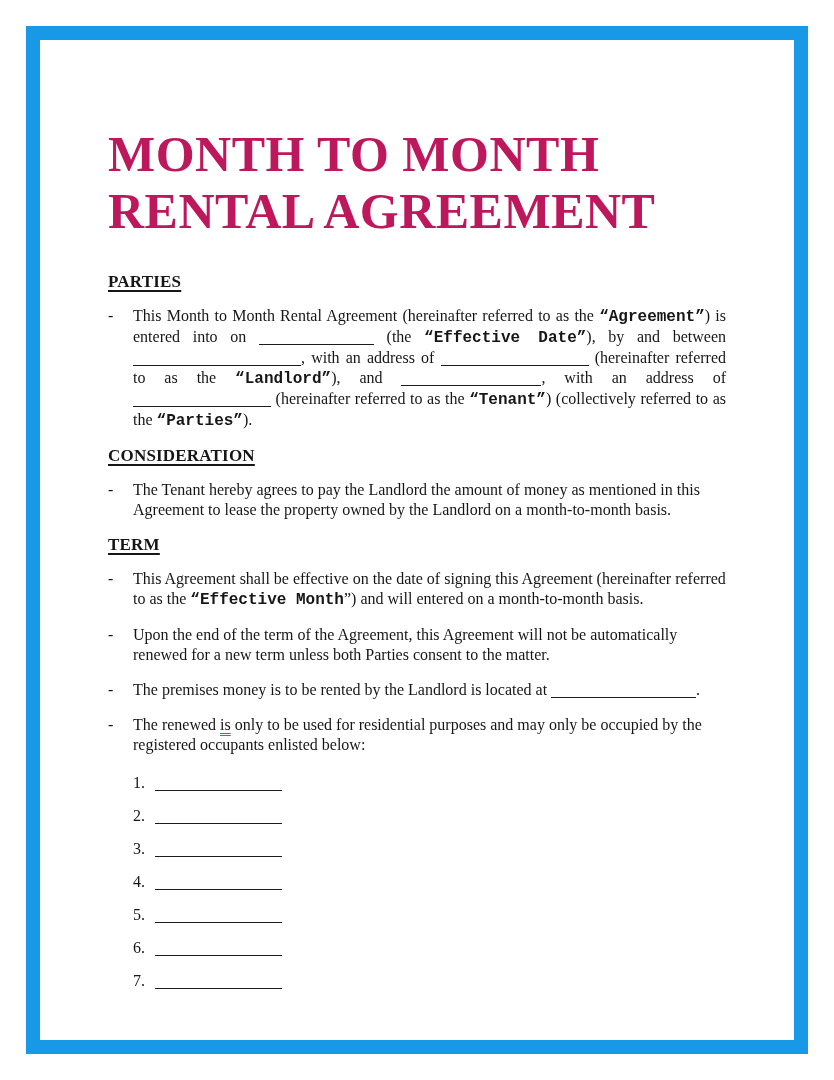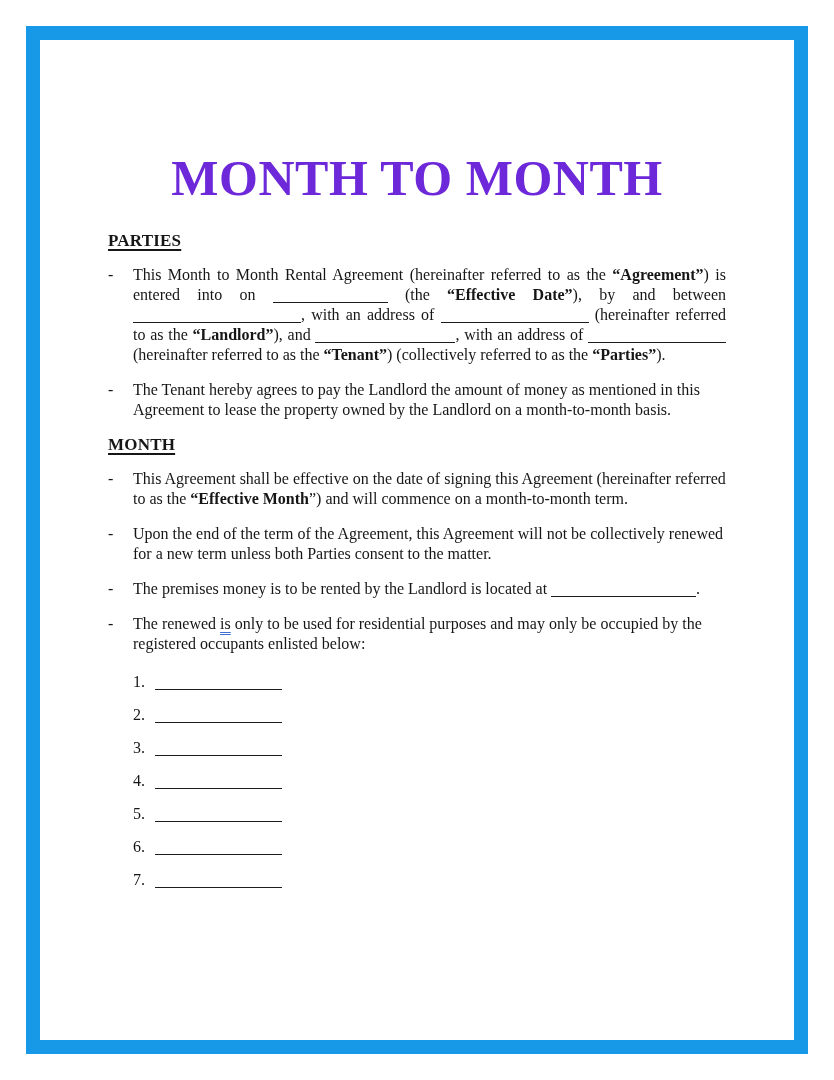--- a/index.html
+++ b/index.html
@@ -13,29 +13,29 @@
     position: absolute;
     inset: 26px;
     border: 14px solid #1799e8;
     background: #ffffff;
     overflow: hidden;
   }
   .content {
     padding: 0 68px;
   }
   h1.doc-title {
-    margin-top: 110px;
-    text-align: center;
+    margin-top: 86px;
+    text-align: left;
     font-size: 50px;
     line-height: 1.14;
     font-weight: bold;
     letter-spacing: 0.5px;
-    color: #6d28d9;
+    color: #be185d;
   }
-  .sections { margin-top: 24px; }
+  .sections { margin-top: 32px; }
   .section-heading {
     font-size: 17px;
     font-weight: bold;
     letter-spacing: 0.2px;
     margin: 12px 0 14px 0;
     text-decoration: underline;
     text-decoration-thickness: 1.5px;
     text-underline-offset: 3px;
   }
   .bullet {
@@ -49,21 +49,21 @@
     width: 25px;
   }
   .bullet .ptext { flex: 1; }
   .bullet .ptext.justify { text-align: justify; }
   .blank {
     display: inline-block;
     border-bottom: 1px solid #1c1c1c;
     height: 0.95em;
     vertical-align: text-bottom;
   }
-  b.bold { font-weight: bold; }
+  b.bold { font-weight: bold; font-family: Liberation Mono, monospace; }
   .grammar {
     text-decoration: underline;
     text-decoration-style: double;
     text-decoration-color: #3b6fd6;
     text-decoration-thickness: 1px;
     text-underline-offset: 3px;
   }
   .occupant-list {
     margin: 18px 0 0 25px;
     font-size: 16px;
@@ -75,39 +75,41 @@
     width: 22px;
   }
 </style>
 </head>
 <body>
 
 <div class="frame">
   <div class="content">
     <h1 class="doc-title">
       <span>MONTH TO MONTH</span><br>
+      <span>RENTAL AGREEMENT</span>
     </h1>
     <div class="sections" id="sections">
         <div class="section-heading">PARTIES</div>
         <div class="bullet">
           <span class="dash">-</span>
           <div class="ptext justify"><span>This Month to Month Rental Agreement (hereinafter referred to as the </span><b class="bold">“Agreement”</b><span>) is entered into on </span><span class="blank" style="width: 115px;"></span><span> (the </span><b class="bold">“Effective Date”</b><span>), by and between </span><span class="blank" style="width: 168px;"></span><span>, with an address of </span><span class="blank" style="width: 148px;"></span><span> (hereinafter referred to as the </span><b class="bold">“Landlord”</b><span>), and </span><span class="blank" style="width: 140px;"></span><span>, with an address of </span><span class="blank" style="width: 138px;"></span><span> (hereinafter referred to as the </span><b class="bold">“Tenant”</b><span>) (collectively referred to as the </span><b class="bold">“Parties”</b><span>).</span></div>
         </div>
+        <div class="section-heading">CONSIDERATION</div>
         <div class="bullet">
           <span class="dash">-</span>
           <div class="ptext"><span>The Tenant hereby agrees to pay the Landlord the amount of money as mentioned in this Agreement to lease the property owned by the Landlord on a month-to-month basis.</span></div>
         </div>
-        <div class="section-heading">MONTH</div>
+        <div class="section-heading">TERM</div>
         <div class="bullet">
           <span class="dash">-</span>
-          <div class="ptext"><span>This Agreement shall be effective on the date of signing this Agreement (hereinafter referred to as the </span><b class="bold">“Effective Month</b><span>”) and will commence on a month-to-month term.</span></div>
+          <div class="ptext"><span>This Agreement shall be effective on the date of signing this Agreement (hereinafter referred to as the </span><b class="bold">“Effective Month</b><span>”) and will entered on a month-to-month basis.</span></div>
         </div>
         <div class="bullet">
           <span class="dash">-</span>
-          <div class="ptext"><span>Upon the end of the term of the Agreement, this Agreement will not be collectively renewed for a new term unless both Parties consent to the matter.</span></div>
+          <div class="ptext"><span>Upon the end of the term of the Agreement, this Agreement will not be automatically renewed for a new term unless both Parties consent to the matter.</span></div>
         </div>
         <div class="bullet">
           <span class="dash">-</span>
           <div class="ptext"><span>The premises money is to be rented by the Landlord is located at </span><span class="blank" style="width: 145px;"></span><span>.</span></div>
         </div>
         <div class="bullet">
           <span class="dash">-</span>
           <div class="ptext"><span>The renewed </span><span class="grammar">is</span><span> only to be used for residential purposes and may only be occupied by the registered occupants enlisted below:</span></div>
         </div>
         <div class="occupant-list">

